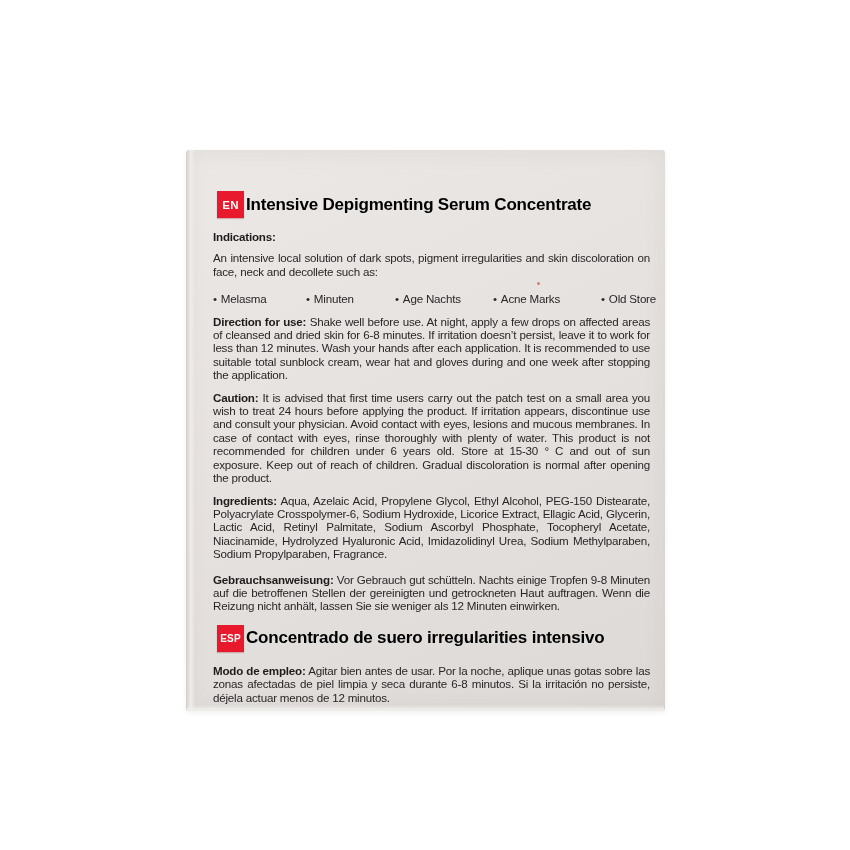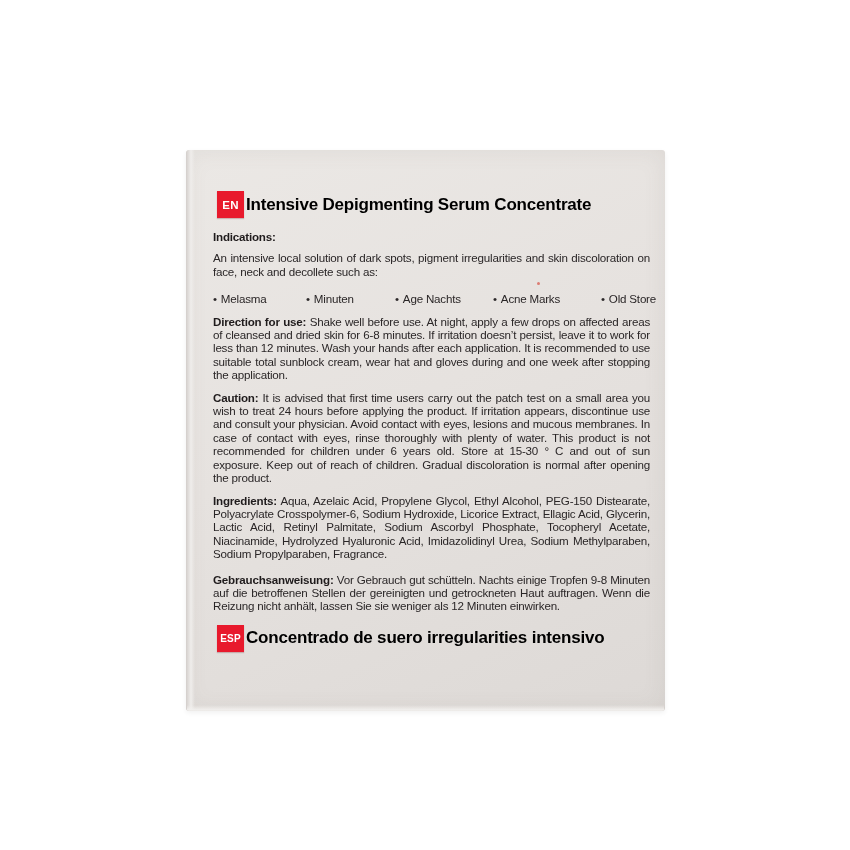--- a/index.html
+++ b/index.html
@@ -155,15 +155,16 @@
 
     <div class="section-de">
       <p class="para after-header"><span class="lbl">Gebrauchsanweisung:</span> <span>Vor Gebrauch gut schütteln. Nachts einige Tropfen 9-8 Minuten auf die betroffenen Stellen der gereinigten und getrockneten Haut auftragen. Wenn die Reizung nicht anhält, lassen Sie sie weniger als 12 Minuten einwirken.</span></p>
     </div>
 
     <div class="section-esp">
       <div class="header-row">
         <span class="badge small-text">ESP</span>
         <h2 class="title">Concentrado de suero irregularities intensivo</h2>
       </div>
+      <p class="para after-header-esp"><span class="lbl">Modo de empleo:</span> <span>Agitar bien antes de usar. Por la noche, aplique unas gotas sobre las zonas afectadas de piel limpia y seca durante 6-8 minutos. Si la irritación no persiste, déjela actuar menos de 12 minutos.</span></p>
     </div>
   </div>
 </div>
 
 </body></html>

